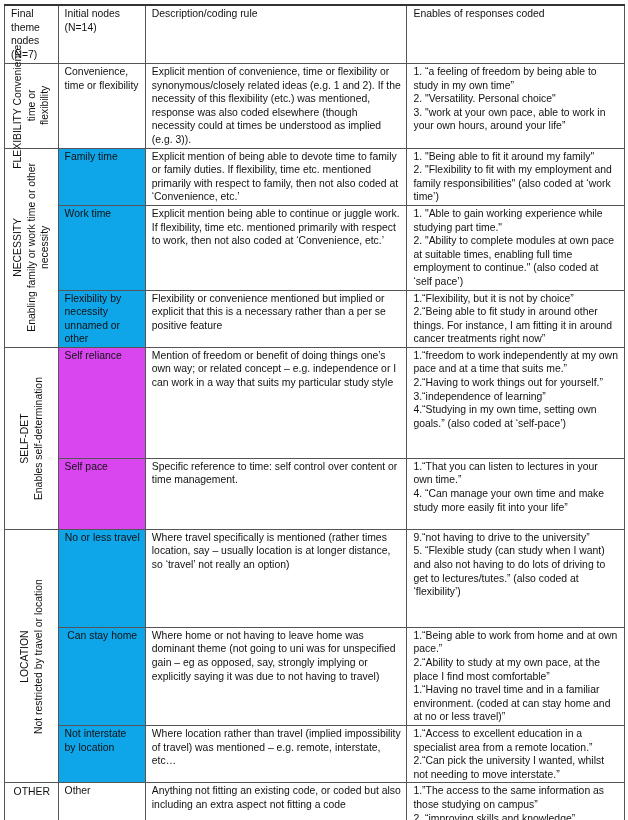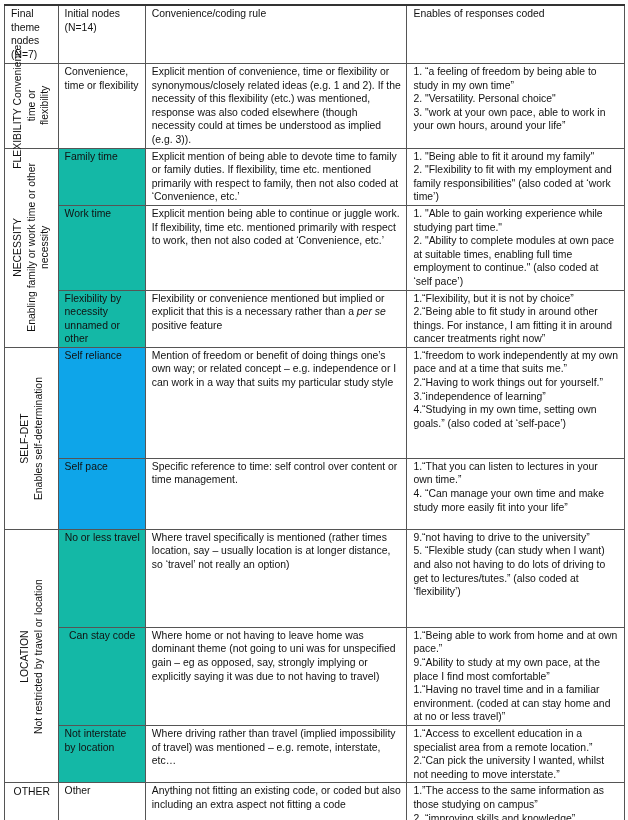--- a/index.html
+++ b/index.html
@@ -4,47 +4,47 @@
 <style>
   html, body { margin:0; padding:0; background:#ffffff; }
   body { width:628px; height:820px; overflow:hidden; font-family:"Liberation Sans", "DejaVu Sans", sans-serif; font-size:10.4px; line-height:13.6px; color:#111; }
   #tbl { position:absolute; left:4px; top:4px; width:621px; border-collapse:collapse; table-layout:fixed; }
   #tbl td { border:1px solid #555; vertical-align:top; padding:1px 5px 1px 6px; }
   #tbl tr.hdr td { height:55px; }
   .col1 { width:51px; }
   .col2 { width:83px; }
   .col3 { width:249px; }
   .col4 { width:207px; }
-  td.g1 { background:#14b8a6; }
-  td.g2 { background:#0ea5e9; }
+  td.g1 { background:#0ea5e9; }
+  td.g2 { background:#d946ef; }
   td.theme { position:relative; padding:0 !important; vertical-align:middle !important; }
   .vwrap { position:absolute; left:0; top:0; right:0; bottom:0; display:flex; align-items:center; justify-content:center; }
   .vtext { transform:rotate(-90deg); white-space:nowrap; text-align:center; line-height:13.6px; }
   .vtext span { display:block; }
   td.center { text-align:center;margin-top:28px; }
   td.othertheme { text-align:center; vertical-align:top !important; padding-top:2px !important; }
   .ex span { display:block; }
-  .note-italic { font-style:italic; }
+  .note-italic { }
   #tbl { border-top:2px solid #333; border-bottom:2px solid #222; }
 </style>
 </head>
 <body>
 
 <table id="tbl">
   <colgroup>
     <col class="col1">
       <col class="col2">
       <col class="col3">
       <col class="col4">
   </colgroup>
   <tbody>
       <tr class="hdr">
     <td>Final theme nodes (N=7)</td>
     <td>Initial nodes (N=14)</td>
-    <td>Convenience/coding rule</td>
+    <td>Description/coding rule</td>
     <td>Enables of responses coded</td>
   </tr>
 
   <tr style="height:82px">
     <td class="theme">
       <div class="vwrap">
             <div class="vtext">
         <span style="display:inline">FLEXIBILITY</span>
         <span style="display:inline">Convenience,</span>
         <span>time or</span>
@@ -132,31 +132,31 @@
           </div>
     </td>
     <td class="g1 center">No or less travel</td>
     <td>Where travel specifically is mentioned (rather times location, say – usually location is at longer distance, so ‘travel’ not really an option)</td>
     <td class="ex">
       <span>9.“not having to drive to the university”</span>
       <span>5. “Flexible study (can study when I want) and also not having to do lots of driving to get to lectures/tutes.” (also coded at ‘flexibility’)</span>
     </td>
   </tr>
   <tr style="height:97px">
-    <td class="g1 center">Can stay code</td>
+    <td class="g1 center">Can stay home</td>
     <td>Where home or not having to leave home was dominant theme (not going to uni was for unspecified gain – eg as opposed, say, strongly implying or explicitly saying it was due to not having to travel)</td>
     <td class="ex">
       <span>1.“Being able to work from home and at own pace.”</span>
-      <span>9.“Ability to study at my own pace, at the place I find most comfortable”</span>
+      <span>2.“Ability to study at my own pace, at the place I find most comfortable”</span>
       <span>1.“Having no travel time and in a familiar environment. (coded at can stay home and at no or less travel)”</span>
     </td>
   </tr>
   <tr style="height:56px">
     <td class="g1">Not interstate by location</td>
-    <td>Where driving rather than travel (implied impossibility of travel) was mentioned – e.g. remote, interstate, etc…</td>
+    <td>Where location rather than travel (implied impossibility of travel) was mentioned – e.g. remote, interstate, etc…</td>
     <td class="ex">
       <span>1.“Access to excellent education in a specialist area from a remote location.”</span>
       <span>2.“Can pick the university I wanted, whilst not needing to move interstate.”</span>
     </td>
   </tr>
 
   <tr style="height:44px">
     <td class="othertheme">OTHER</td>
     <td>Other</td>
     <td>Anything not fitting an existing code, or coded but also including an extra aspect not fitting a code</td>

